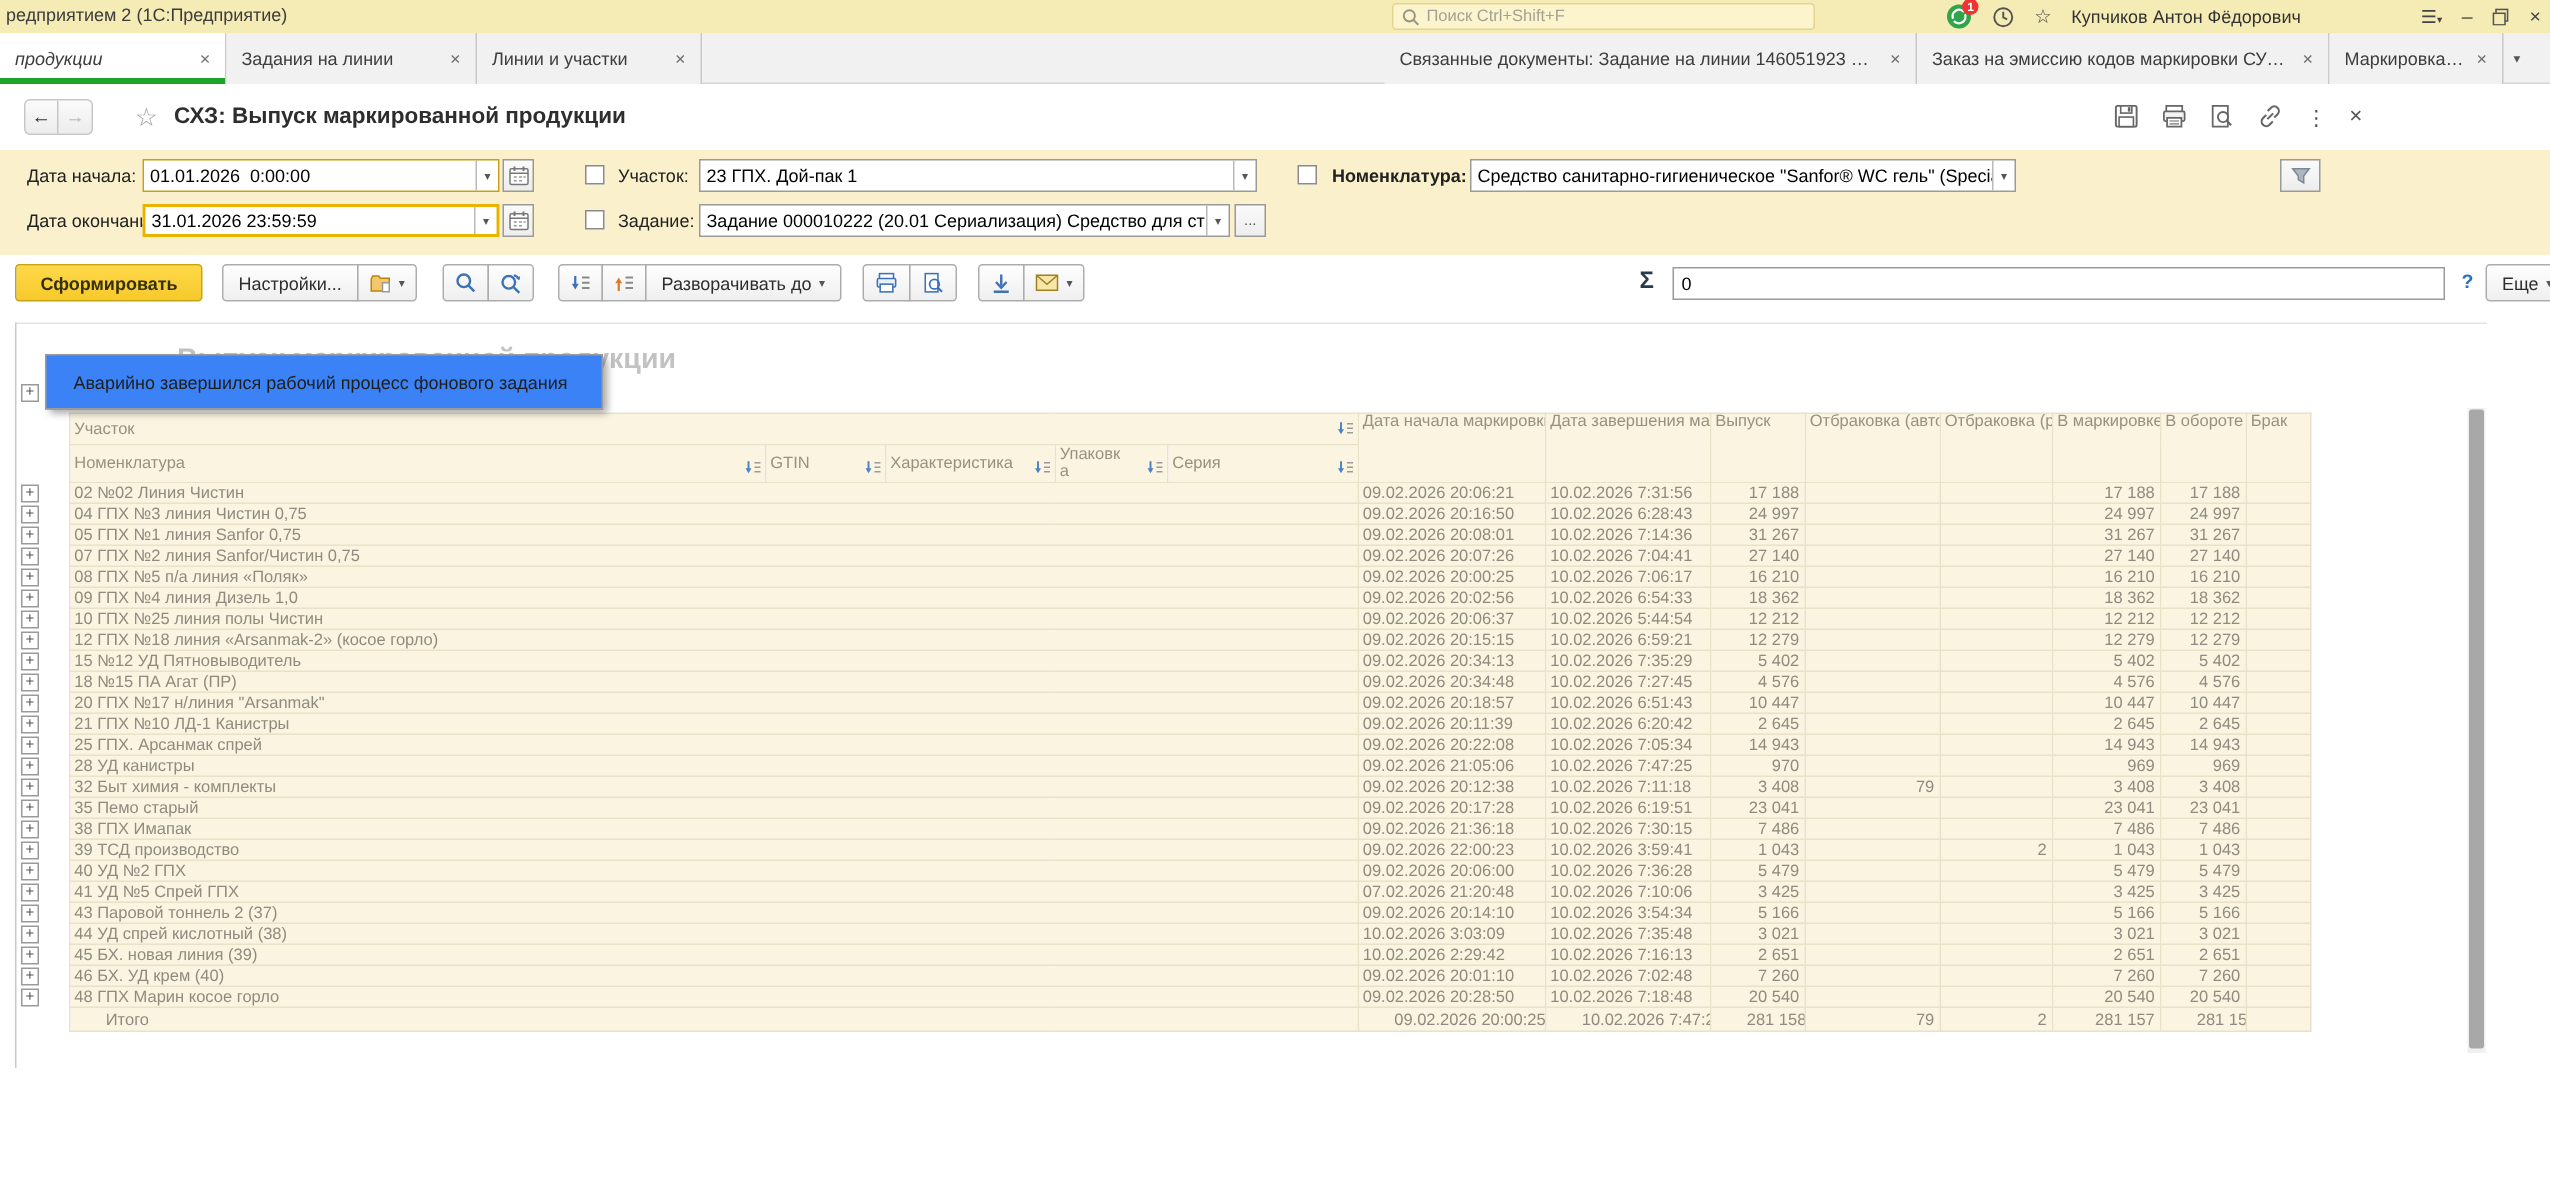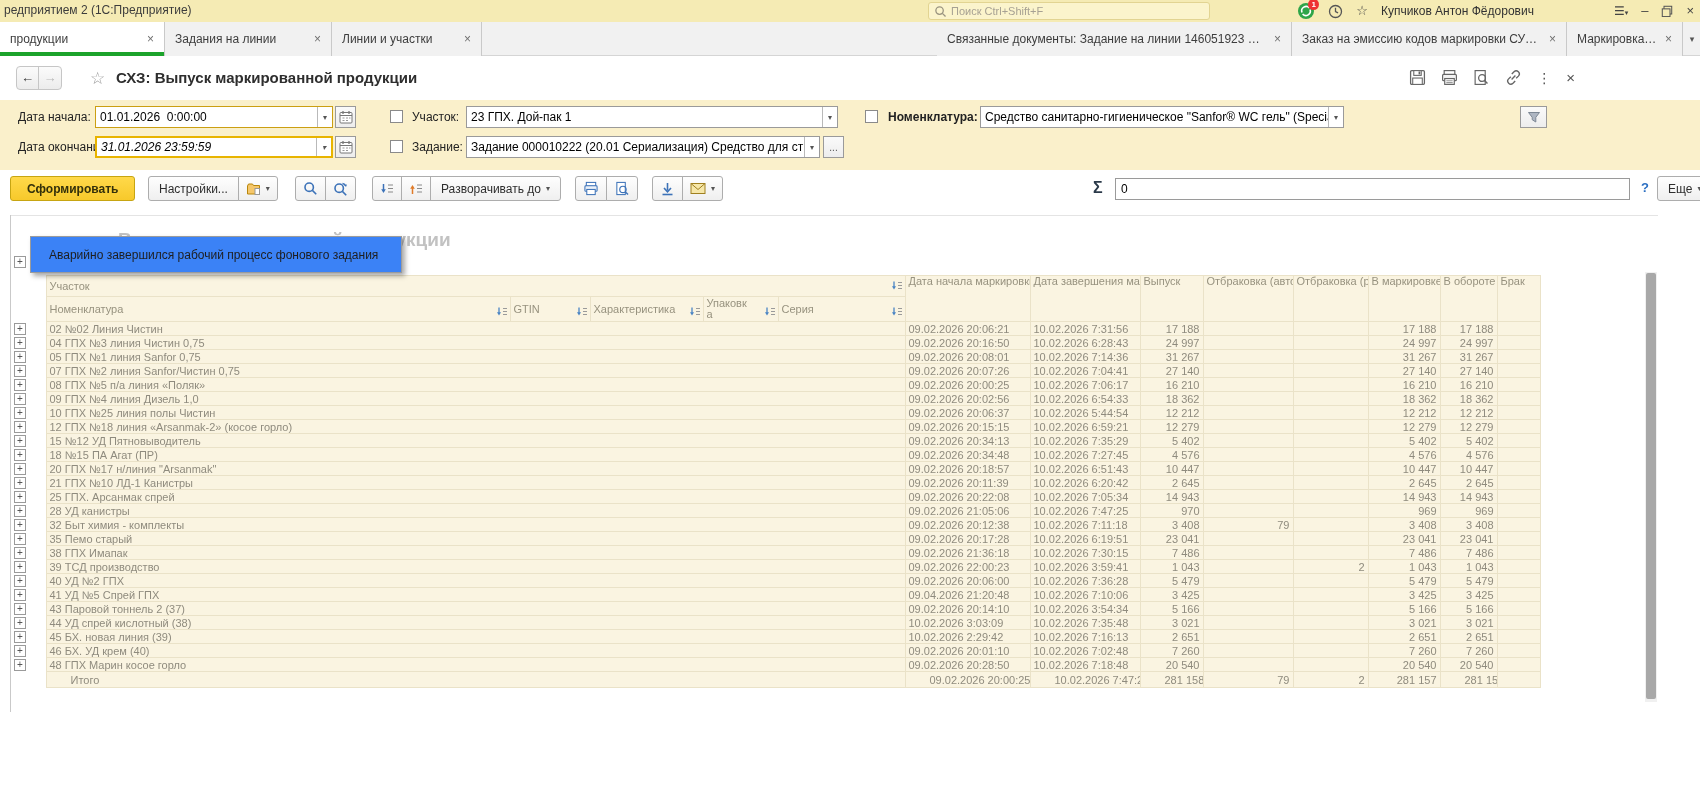--- a/index.html
+++ b/index.html
@@ -130,21 +130,21 @@
       <span class="glyphbtn">–</span>
       <svg width="12" height="12" viewBox="0 0 14 14">
           <rect x="3.5" y="1.5" width="9" height="9" fill="none" stroke="#555" stroke-width="1.2"></rect>
           <rect x="1.5" y="4.5" width="9" height="9" fill="#F5EBB4" stroke="#555" stroke-width="1.2"></rect>
         </svg>
       <span class="glyphbtn">×</span>
     </div>
   </div>
 
   <div class="tabbar">
-      <div class="tab active" style="width: 165px;">
+      <div class="tab active" style="width: 151px; font-style: italic;">
     <span class="tab-label">продукции</span>
     <span class="tab-close">×</span>
   </div>
       <div class="tab" style="width: 167px;">
     <span class="tab-label">Задания на линии</span>
     <span class="tab-close">×</span>
   </div>
       <div class="tab" style="width: 150px;">
     <span class="tab-label">Линии и участки</span>
     <span class="tab-close">×</span>
@@ -231,21 +231,21 @@
       <span class="val">Средство санитарно-гигиеническое "Sanfor® WC гель" (Special</span>
       <span class="combo-arrow">▾</span>
     </div>
     <div class="sqbtn" style="left:1520px; top:6px; width:27px;">
       <svg width="14" height="13" viewBox="0 0 14 13">
           <path d="M1.5 1.5h11L8.8 6.3V11L5.2 8.7V6.3Z" fill="#AEB6C2" stroke="#7C8794"></path>
         </svg>
     </div>
 
     <span class="flabel" style="left:18px; top:36px;">Дата окончания:</span>
-    <div class="finput hl2" style="left:95px; top:36px; width:238px;font-style:italic;">
+    <div class="finput hl2" style="left:95px; top:36px; width:238px;">
       <span class="val">31.01.2026 23:59:59</span>
       <span class="combo-arrow">▾</span>
     </div>
     <div class="sqbtn" style="left:335px; top:36px; width:21px;">
       <svg width="14" height="14" viewBox="0 0 14 14">
           <rect x="1" y="2.5" width="12" height="10.5" rx="1" fill="#fff" stroke="#777"></rect>
           <path d="M1 5.5h12" stroke="#777"></path>
           <path d="M4 1v3M10 1v3" stroke="#777" stroke-width="1.3"></path>
           <path d="M3.5 8h2M7 8h2M10 8h1.5M3.5 10.5h2M7 10.5h2" stroke="#999"></path>
         </svg>
@@ -663,21 +663,21 @@
             <td class="num">5 479</td>
             <td class="num"></td>
             <td class="num"></td>
             <td class="num">5 479</td>
             <td class="num">5 479</td>
             <td class="num"></td>
           </tr>
           <tr>
             <td class="gut"><span class="plus">+</span></td>
             <td class="name" colspan="5">41 УД №5 Спрей ГПХ</td>
-            <td class="dt">09.04.2026 21:20:48</td>
+            <td class="dt">07.02.2026 21:20:48</td>
             <td class="dt">10.02.2026 7:10:06</td>
             <td class="num">3 425</td>
             <td class="num"></td>
             <td class="num"></td>
             <td class="num">3 425</td>
             <td class="num">3 425</td>
             <td class="num"></td>
           </tr>
           <tr>
             <td class="gut"><span class="plus">+</span></td>

